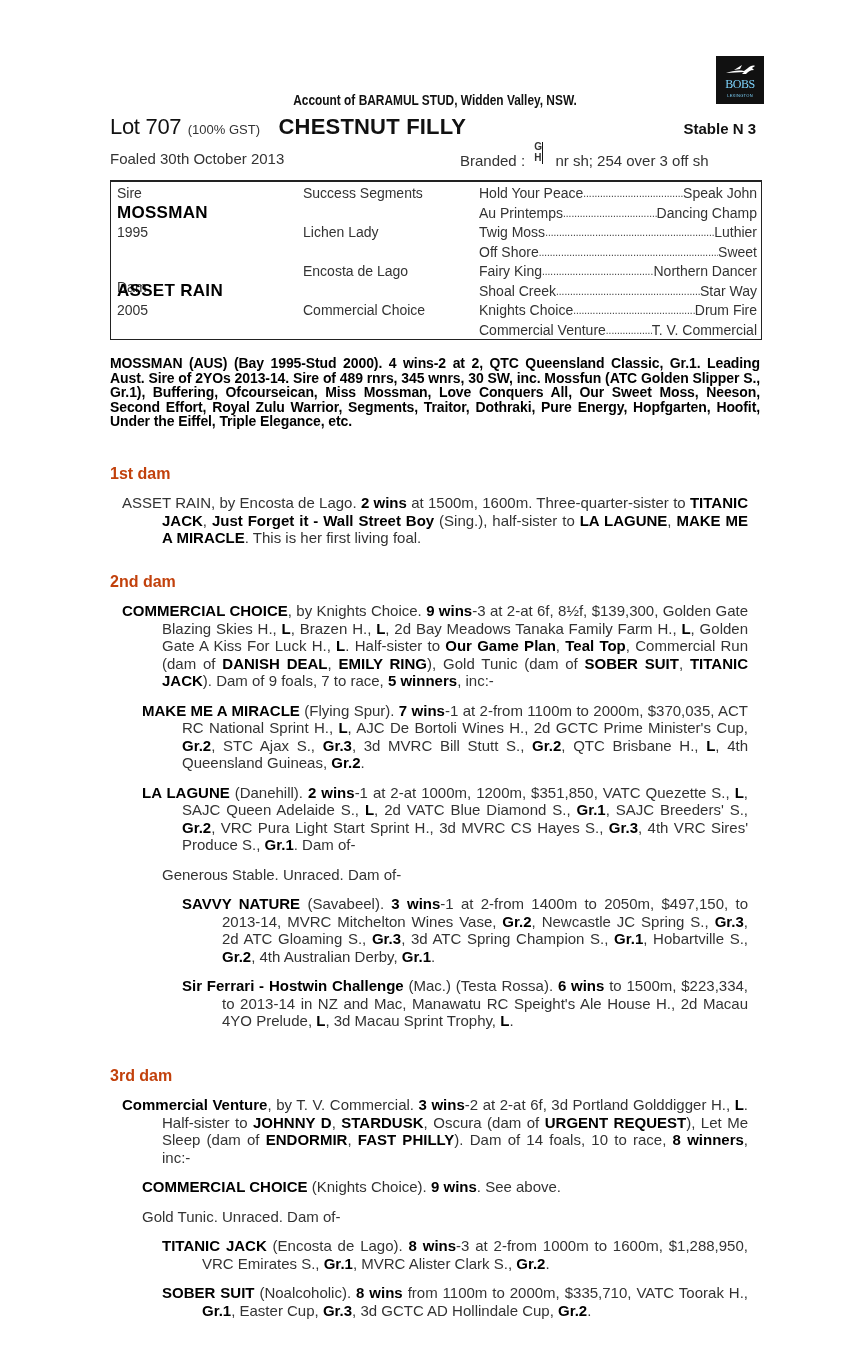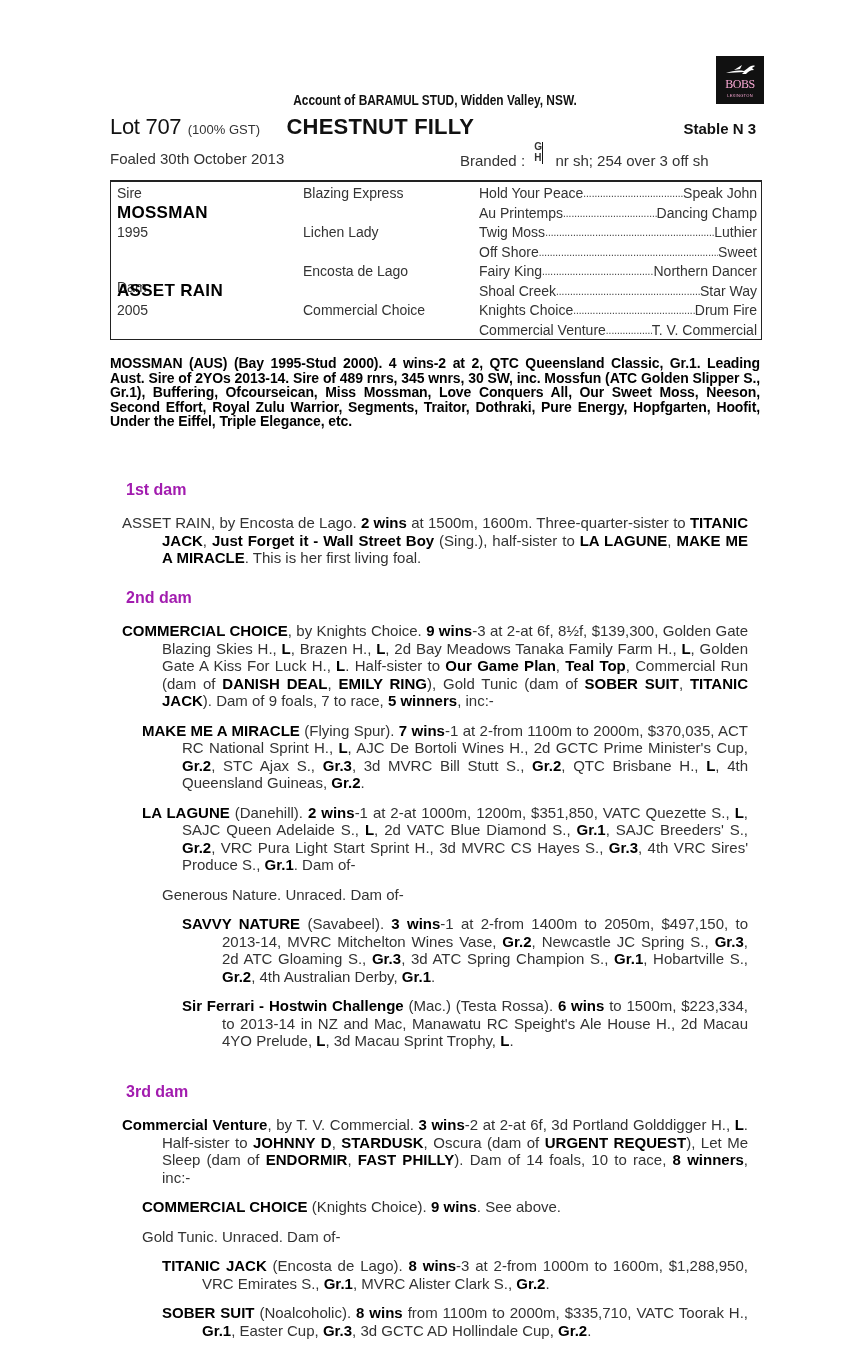--- a/index.html
+++ b/index.html
@@ -1,32 +1,32 @@
 <!DOCTYPE html>
 <html><head>
   <meta charset="utf-8">
   <style>
     html, body { margin: 0; padding: 0; background: #ffffff; }
     body { width: 860px; height: 1356px; position: relative; overflow: hidden;
            font-family: "Liberation Sans", sans-serif; color: #111; }
     .page { position: absolute; left: 110px; top: 0; width: 650px; }
 
     .logo { position: absolute; left: 716px; top: 56px; width: 48px; height: 48px; background: #111;
-            color: #f9a8d4; text-align: center; }
+            color: #7dd3fc; text-align: center; }
     .logo .bird { position: absolute; left: 8px; top: 6px; width: 32px; height: 16px; }
     .logo .wordmark { position: absolute; left: 0; top: 22px; width: 48px; font-family: "Liberation Serif", serif;
                       font-size: 12px; letter-spacing: -0.5px; line-height: 12px; }
     .logo .sub { position: absolute; left: 0; top: 37px; width: 48px; font-size: 4px; letter-spacing: 0.3px; line-height: 5px; }
 
     .account { position: absolute; left: 0; top: 92px; width: 650px; text-align: center;
                font-size: 14.5px; font-weight: bold; transform: scaleX(0.82); transform-origin: center; }
     .lot-line { position: absolute; left: 0; top: 114px; width: 650px; height: 26px; }
     .lot-line .lot { font-size: 22px; font-weight: normal; letter-spacing: -0.3px; }
     .lot-line .gst { font-size: 13px; color: #333; margin-left: 2px; }
-    .lot-line .colour { font-size: 22px; font-weight: bold; margin-left: 22px; letter-spacing: 0.2px; }
+    .lot-line .colour { font-size: 22px; font-weight: bold; margin-left: 14px; letter-spacing: 0.2px; }
     .lot-line .stable { position: absolute; right: 4px; top: 6px; font-size: 15px; font-weight: bold; }
 
     .foaled-line { position: absolute; left: 0; top: 150px; width: 650px; font-size: 15px; color: #333; }
     .foaled-line .branded { position: absolute; left: 350px; top: 0; white-space: nowrap; }
     .brand-glyph { display: inline-block; position: relative; width: 14px; height: 18px; vertical-align: -2px; margin: 0 4px; }
     .brand-glyph .g { position: absolute; left: 1px; top: -9px; font-size: 10px; font-weight: bold; }
     .brand-glyph .h { position: absolute; left: 1px; top: 2px; font-size: 10px; font-weight: bold; }
     .brand-glyph .bar { position: absolute; left: 9px; top: -8px; width: 1px; height: 22px; background: #111; }
 
     .pedigree { position: absolute; left: 0; top: 180px; width: 652px; height: 160px;
@@ -40,21 +40,21 @@
               display: flex; white-space: nowrap; }
     .dotrow .l { flex: none; }
     .dotrow .dots { flex: 1; overflow: hidden; letter-spacing: 0; font-size: 10px; }
     .dotrow .dots::before { content: "...................................................................................................."; }
     .dotrow .r { flex: none; }
 
     .sire-bio { position: absolute; left: 0; top: 348px; width: 650px; font-size: 14px; line-height: 14.5px;
                 font-weight: bold; text-align: justify; letter-spacing: -0.1px; color: #000; margin-top: 8px; }
 
     .section { position: absolute; left: 0; width: 650px; }
-    .section h3 { margin: 16px; font-size: 16px; font-weight: bold; line-height: 16px; color: #a21caf; }
+    .section h3 { margin: 0; font-size: 16px; font-weight: bold; line-height: 16px; color: #c2410c; }
     .para { font-size: 15px; line-height: 17.5px; color: #333; text-align: justify; margin: 12px; }
     .para b, .para .b { color: #000; font-weight: bold; }
     .para.l0 { padding-left: 40px; text-indent: -40px; }
     .para.l1 { padding-left: 60px; text-indent: -40px; }
     .para.l2 { padding-left: 80px; text-indent: -40px; }
     .para.l3 { padding-left: 100px; text-indent: -40px; }
     .para.g1 { padding-left: 20px; }
     .para.gen1 { padding-left: 40px; }
   </style>
 </head>
@@ -96,21 +96,21 @@
   <div class="pedigree">
     <div class="ped-col1">
       <div class="prow" style="top:2px">Sire</div>
       <div class="prow big" style="top:21px">MOSSMAN</div>
       <div class="prow" style="top:41px">1995</div>
       <div class="prow" style="top:96px">Dam</div>
       <div class="prow big" style="top:99px">ASSET RAIN</div>
       <div class="prow" style="top:119px">2005</div>
     </div>
     <div class="ped-col2">
-      <div class="prow" style="top:2px">Blazing Express</div>
+      <div class="prow" style="top:2px">Success Segments</div>
       <div class="prow" style="top:41px">Lichen Lady</div>
       <div class="prow" style="top:80px">Encosta de Lago</div>
       <div class="prow" style="top:119px">Commercial Choice</div>
     </div>
     <div class="ped-col3">
       <div class="dotrow" style="top:2px">
           <span class="l">Hold Your Peace</span>
           <span class="dots"></span>
           <span class="r">Speak John</span>
         </div>
@@ -157,21 +157,21 @@
   <div class="section" style="top:466px">
     <h3>1st dam</h3>
     <p class="para l0"><span>ASSET RAIN, by Encosta de Lago. </span><b>2 wins</b><span> at 1500m, 1600m. Three-quarter-sister to </span><b>TITANIC JACK</b><span>, </span><b>Just Forget it - Wall Street Boy</b><span> (Sing.), half-sister to </span><b>LA LAGUNE</b><span>, </span><b>MAKE ME A MIRACLE</b><span>. This is her first living foal.</span></p>
   </div>
 
   <div class="section" style="top:574px">
     <h3>2nd dam</h3>
     <p class="para l0"><b>COMMERCIAL CHOICE</b><span>, by Knights Choice. </span><b>9 wins</b><span>-3 at 2-at 6f, 8½f, $139,300, Golden Gate Blazing Skies H., </span><b>L</b><span>, Brazen H., </span><b>L</b><span>, 2d Bay Meadows Tanaka Family Farm H., </span><b>L</b><span>, Golden Gate A Kiss For Luck H., </span><b>L</b><span>. Half-sister to </span><b>Our Game Plan</b><span>, </span><b>Teal Top</b><span>, Commercial Run (dam of </span><b>DANISH DEAL</b><span>, </span><b>EMILY RING</b><span>), Gold Tunic (dam of </span><b>SOBER SUIT</b><span>, </span><b>TITANIC JACK</b><span>). Dam of 9 foals, 7 to race, </span><b>5 winners</b><span>, inc:-</span></p>
     <p class="para l1"><b>MAKE ME A MIRACLE</b><span> (Flying Spur). </span><b>7 wins</b><span>-1 at 2-from 1100m to 2000m, $370,035, ACT RC National Sprint H., </span><b>L</b><span>, AJC De Bortoli Wines H., 2d GCTC Prime Minister's Cup, </span><b>Gr.2</b><span>, STC Ajax S., </span><b>Gr.3</b><span>, 3d MVRC Bill Stutt S., </span><b>Gr.2</b><span>, QTC Brisbane H., </span><b>L</b><span>, 4th Queensland Guineas, </span><b>Gr.2</b><span>.</span></p>
     <p class="para l1"><b>LA LAGUNE</b><span> (Danehill). </span><b>2 wins</b><span>-1 at 2-at 1000m, 1200m, $351,850, VATC Quezette S., </span><b>L</b><span>, SAJC Queen Adelaide S., </span><b>L</b><span>, 2d VATC Blue Diamond S., </span><b>Gr.1</b><span>, SAJC Breeders' S., </span><b>Gr.2</b><span>, VRC Pura Light Start Sprint H., 3d MVRC CS Hayes S., </span><b>Gr.3</b><span>, 4th VRC Sires' Produce S., </span><b>Gr.1</b><span>. Dam of-</span></p>
-    <p class="para gen1"><span>Generous Nature. Unraced. Dam of-</span></p>
+    <p class="para gen1"><span>Generous Stable. Unraced. Dam of-</span></p>
     <p class="para l3"><b>SAVVY NATURE</b><span> (Savabeel). </span><b>3 wins</b><span>-1 at 2-from 1400m to 2050m, $497,150, to 2013-14, MVRC Mitchelton Wines Vase, </span><b>Gr.2</b><span>, Newcastle JC Spring S., </span><b>Gr.3</b><span>, 2d ATC Gloaming S., </span><b>Gr.3</b><span>, 3d ATC Spring Champion S., </span><b>Gr.1</b><span>, Hobartville S., </span><b>Gr.2</b><span>, 4th Australian Derby, </span><b>Gr.1</b><span>.</span></p>
     <p class="para l3"><b>Sir Ferrari - Hostwin Challenge</b><span> (Mac.) (Testa Rossa). </span><b>6 wins</b><span> to 1500m, $223,334, to 2013-14 in NZ and Mac, Manawatu RC Speight's Ale House H., 2d Macau 4YO Prelude, </span><b>L</b><span>, 3d Macau Sprint Trophy, </span><b>L</b><span>.</span></p>
   </div>
 
   <div class="section" style="top:1068px">
     <h3>3rd dam</h3>
     <p class="para l0"><b>Commercial Venture</b><span>, by T. V. Commercial. </span><b>3 wins</b><span>-2 at 2-at 6f, 3d Portland Golddigger H., </span><b>L</b><span>. Half-sister to </span><b>JOHNNY D</b><span>, </span><b>STARDUSK</b><span>, Oscura (dam of </span><b>URGENT REQUEST</b><span>), Let Me Sleep (dam of </span><b>ENDORMIR</b><span>, </span><b>FAST PHILLY</b><span>). Dam of 14 foals, 10 to race, </span><b>8 winners</b><span>, inc:-</span></p>
     <p class="para l1"><b>COMMERCIAL CHOICE</b><span> (Knights Choice). </span><b>9 wins</b><span>. See above.</span></p>
     <p class="para g1"><span>Gold Tunic. Unraced. Dam of-</span></p>
     <p class="para l2"><b>TITANIC JACK</b><span> (Encosta de Lago). </span><b>8 wins</b><span>-3 at 2-from 1000m to 1600m, $1,288,950, VRC Emirates S., </span><b>Gr.1</b><span>, MVRC Alister Clark S., </span><b>Gr.2</b><span>.</span></p>

